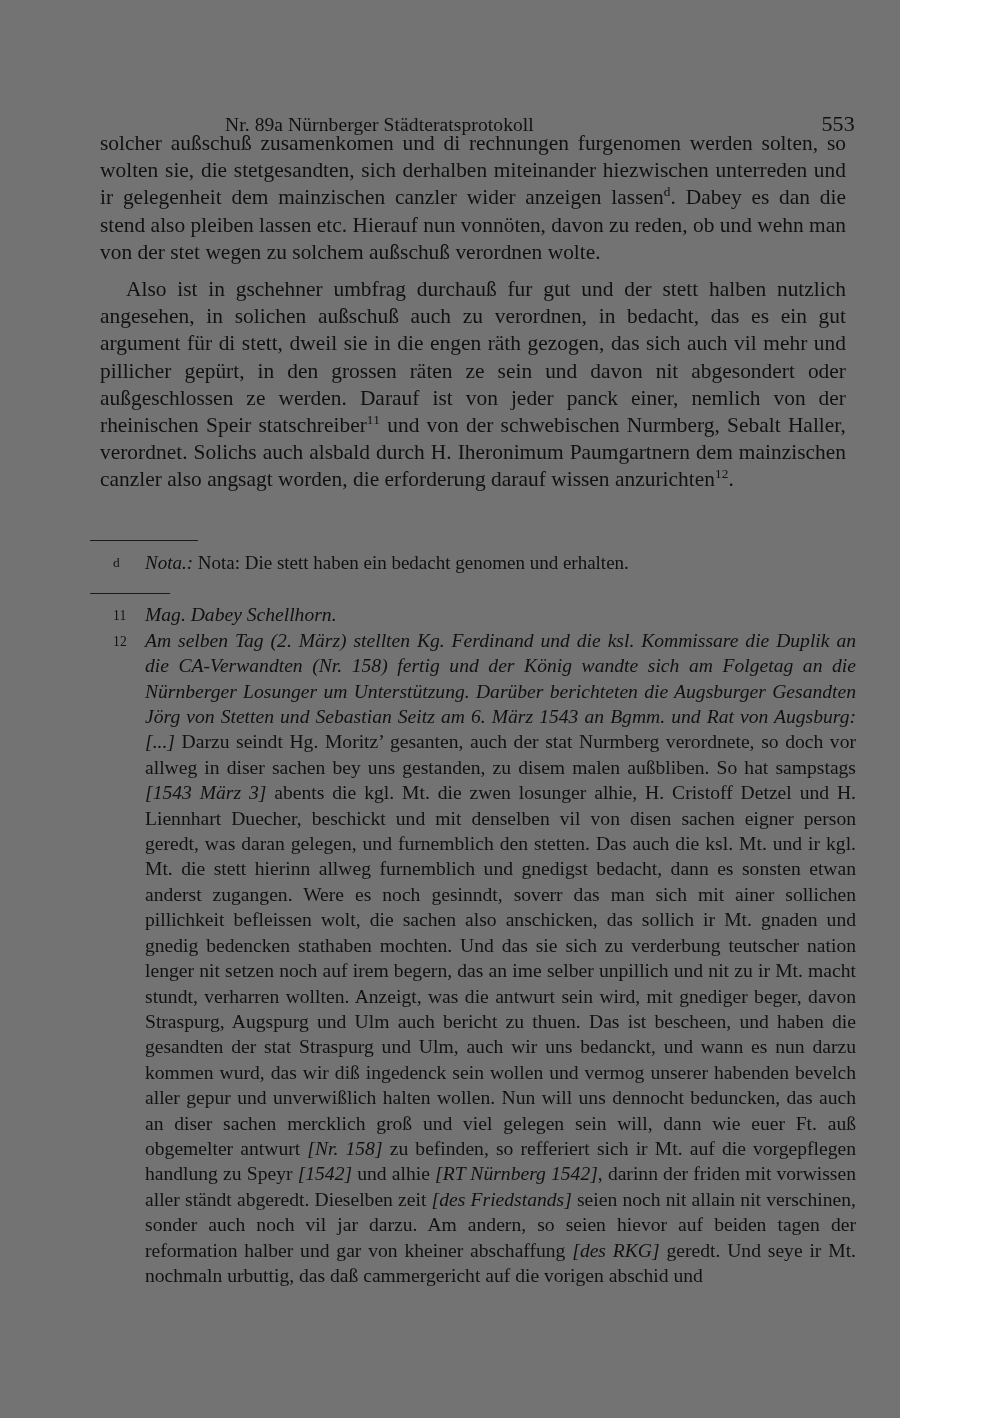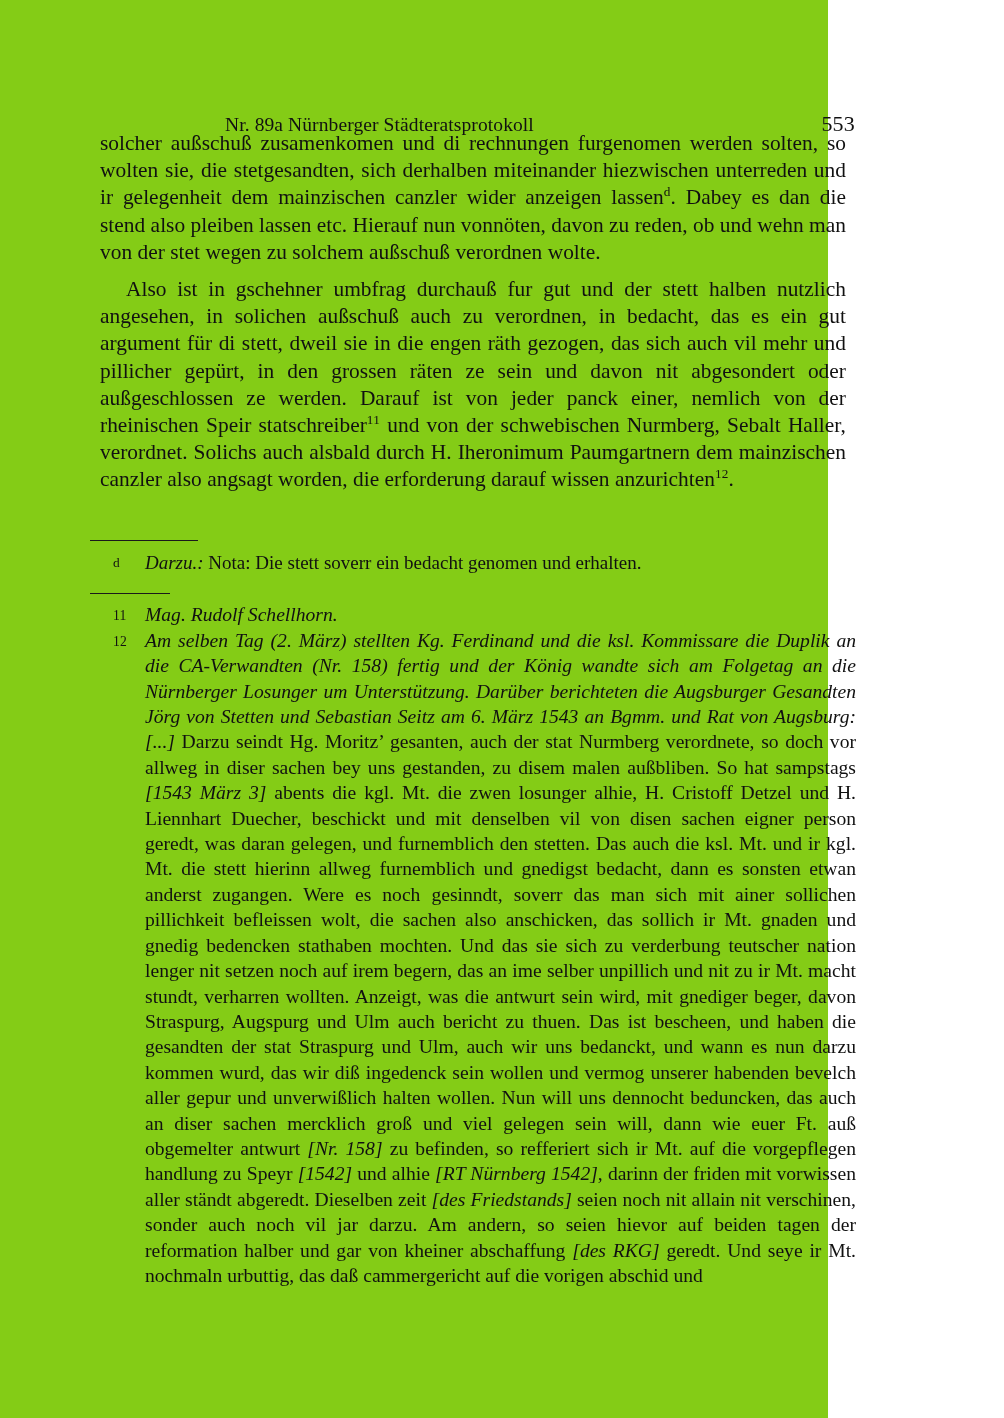--- a/index.html
+++ b/index.html
@@ -14,23 +14,23 @@
     position: relative;
     overflow: hidden;
     font-family: "Liberation Serif", "DejaVu Serif", serif;
     color: #111111;
     -webkit-font-smoothing: antialiased;
   }
 
   .page {
     position: absolute;
     left: 0; top: 0;
-    width: 828px;
+    width: 900px;
     height: 1418px;
-    background: #84cc16;
+    background: #737373;
   }
 
   
   .runhead {
     position: absolute;
     left: 90px;
     top: 78px;
     width: 765px;
     height: 26px;
     display: flex;
@@ -155,32 +155,32 @@
     <p class="para"><span>solcher außschuß zusamenkomen und di rechnungen furgenomen werden solten, so wolten sie, die stetgesandten, sich derhalben miteinander hiezwischen unterreden und ir gelegenheit dem mainzischen canzler wider anzeigen lassen</span><sup class="ref">d</sup><span>. Dabey es dan die stend also pleiben lassen etc. Hierauf nun vonnöten, davon zu reden, ob und wehn man von der stet wegen zu solchem außschuß verordnen wolte.</span></p>
     <p class="para indent"><span>Also ist in gschehner umbfrag durchauß fur gut und der stett halben nutzlich angesehen, in solichen außschuß auch zu verordnen, in bedacht, das es ein gut argument für di stett, dweil sie in die engen räth gezogen, das sich auch vil mehr und pillicher gepürt, in den grossen räten ze sein und davon nit abgesondert oder außgeschlossen ze werden. Darauf ist von jeder panck einer, nemlich von der rheinischen Speir statschreiber</span><sup class="ref">11</sup><span> und von der schwebischen Nurmberg, Sebalt Haller, verordnet. Solichs auch alsbald durch H. Iheronimum Paumgartnern dem mainzischen canzler also angsagt worden, die erforderung darauf wissen anzurichten</span><sup class="ref">12</sup><span>.</span></p>
   </div>
 
   <div class="apparatus">
 
     <hr class="rule rule-variant">
     <div class="variant-block">
       <div class="note-row">
         <span class="marker sup-letter">d</span>
-        <span><span class="it">Darzu.:</span><span> Nota: Die stett soverr ein bedacht genomen und erhalten.</span></span>
+        <span><span class="it">Nota.:</span><span> Nota: Die stett haben ein bedacht genomen und erhalten.</span></span>
       </div>
     </div>
 
     <div class="gap-after-variant"></div>
 
     <hr class="rule rule-notes">
     <div class="notes-block">
 
       <div class="fn-row">
         <span class="fn-num">11</span>
-        <span><span class="it">Mag. Rudolf Schellhorn.</span></span>
+        <span><span class="it">Mag. Dabey Schellhorn.</span></span>
       </div>
 
       <div class="fn-row">
         <span class="fn-num">12</span>
         <span><span class="it">Am selben Tag (2. März) stellten Kg. Ferdinand und die ksl. Kommissare die Duplik an die CA-Verwandten (Nr. 158) fertig und der König wandte sich am Folgetag an die Nürnberger Losunger um Unterstützung. Darüber berichteten die Augsburger Gesandten Jörg von Stetten und Sebastian Seitz am 6. März 1543 an Bgmm. und Rat von Augsburg: [...]</span><span> Darzu seindt Hg. Moritz’ gesanten, auch der stat Nurmberg verordnete, so doch vor allweg in diser sachen bey uns gestanden, zu disem malen außbliben. So hat sampstags </span><span class="it">[1543 März 3]</span><span> abents die kgl. Mt. die zwen losunger alhie, H. Cristoff Detzel und H. Liennhart Duecher, beschickt und mit denselben vil von disen sachen eigner person geredt, was daran gelegen, und furnemblich den stetten. Das auch die ksl. Mt. und ir kgl. Mt. die stett hierinn allweg furnemblich und gnedigst bedacht, dann es sonsten etwan anderst zugangen. Were es noch gesinndt, soverr das man sich mit ainer sollichen pillichkeit befleissen wolt, die sachen also anschicken, das sollich ir Mt. gnaden und gnedig bedencken stathaben mochten. Und das sie sich zu verderbung teutscher nation lenger nit setzen noch auf irem begern, das an ime selber unpillich und nit zu ir Mt. macht stundt, verharren wollten. Anzeigt, was die antwurt sein wird, mit gnediger beger, davon Straspurg, Augspurg und Ulm auch bericht zu thuen. Das ist bescheen, und haben die gesandten der stat Straspurg und Ulm, auch wir uns bedanckt, und wann es nun darzu kommen wurd, das wir diß ingedenck sein wollen und vermog unserer habenden bevelch aller gepur und unverwißlich halten wollen. Nun will uns dennocht beduncken, das auch an diser sachen mercklich groß und viel gelegen sein will, dann wie euer Ft. auß obgemelter antwurt </span><span class="it">[Nr. 158]</span><span> zu befinden, so refferiert sich ir Mt. auf die vorgepflegen handlung zu Speyr </span><span class="it">[1542]</span><span> und alhie </span><span class="it">[RT Nürnberg 1542]</span><span>, darinn der friden mit vorwissen aller ständt abgeredt. Dieselben zeit </span><span class="it">[des Friedstands]</span><span> seien noch nit allain nit verschinen, sonder auch noch vil jar darzu. Am andern, so seien hievor auf beiden tagen der reformation halber und gar von kheiner abschaffung </span><span class="it">[des RKG]</span><span> geredt. Und seye ir Mt. nochmaln urbuttig, das daß cammergericht auf die vorigen abschid und</span></span>
       </div>
 
     </div>
   </div>
 

